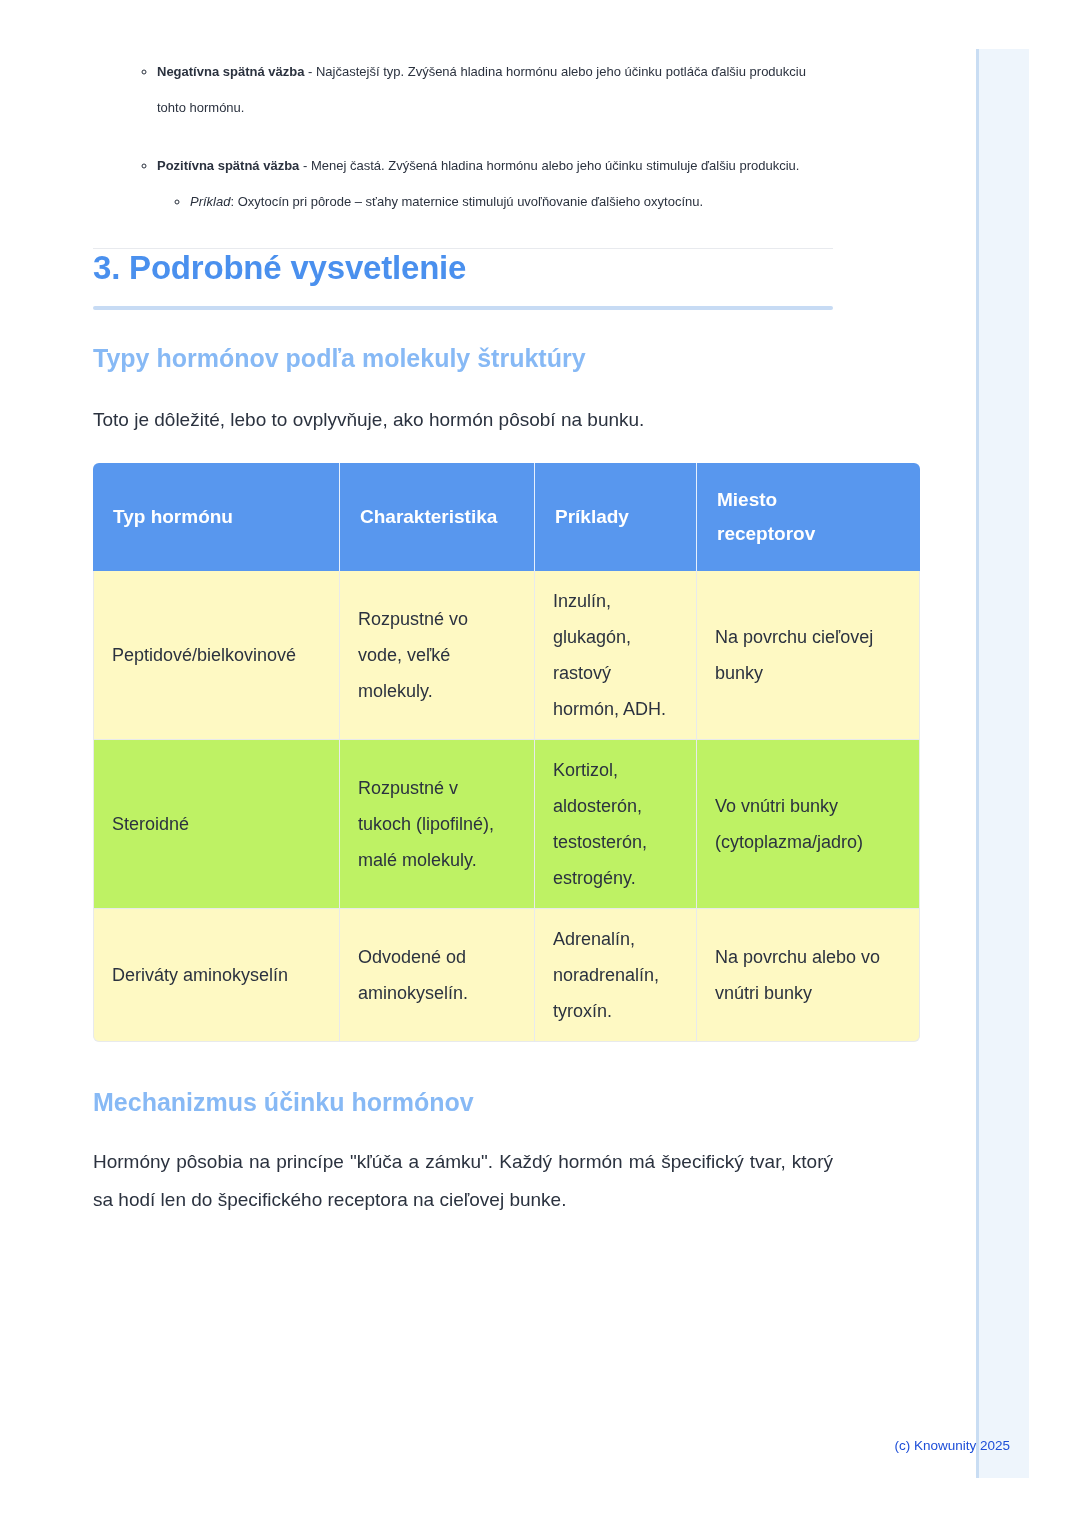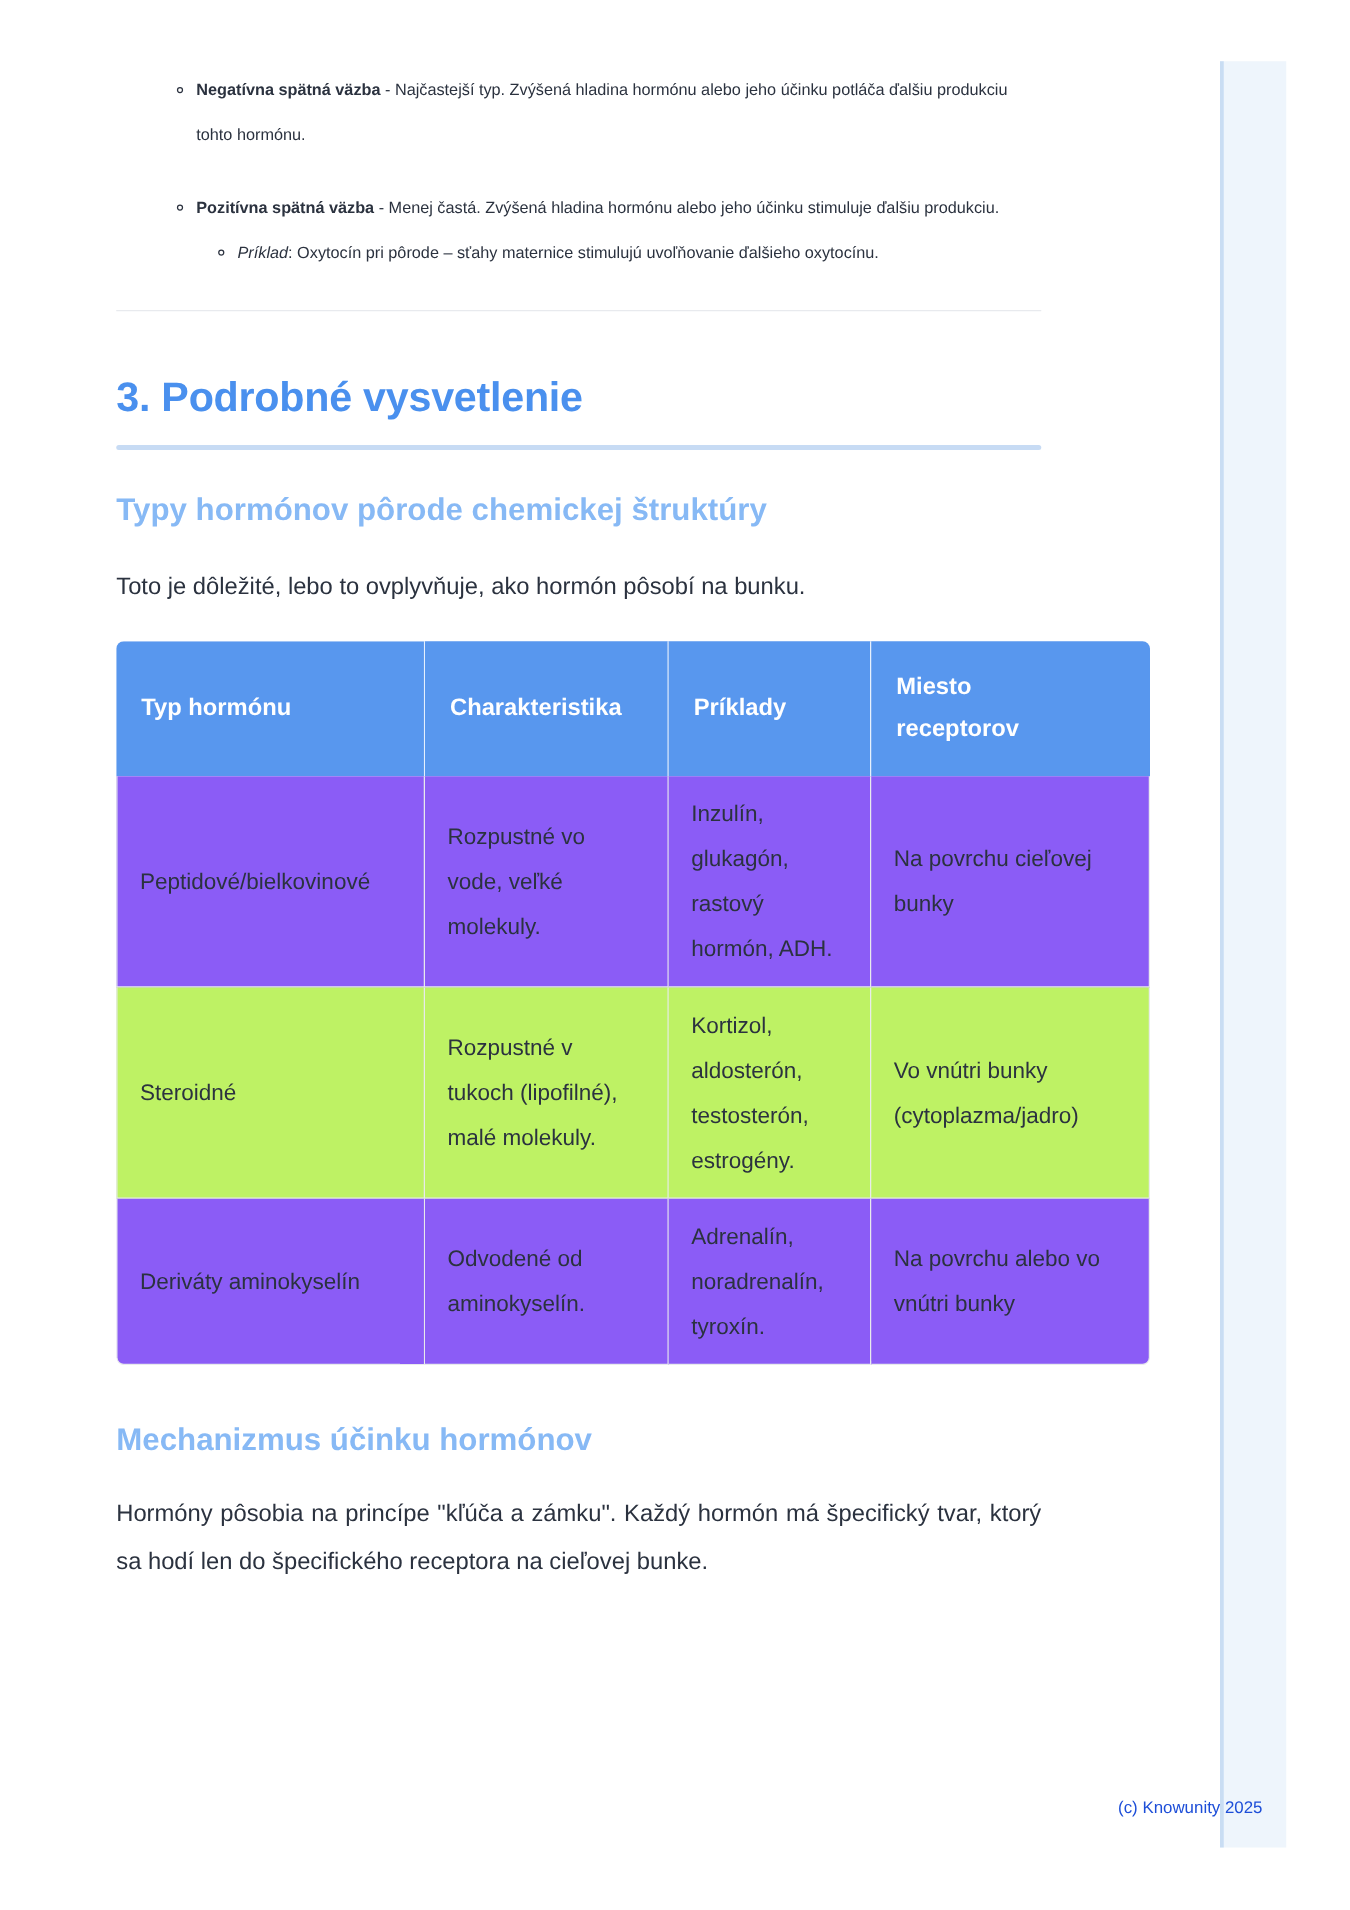--- a/index.html
+++ b/index.html
@@ -41,21 +41,20 @@
     margin:0;
   }
   .term { font-weight:bold; }
   .example-label { font-style:italic; }
   .divider {
     width:740px; height:1px;
     background:#e8eaee;
     margin-top:28px;
   }
   h1.section-heading {
-    margin-top:50px;
     font-size:33px;
     font-weight:bold;
     color:#4a90ee;
     letter-spacing:-0.2px;
   }
   .heading-underline {
     width:740px; height:4px;
     background:#c7dbf4;
     border-radius:2px;
     margin-top:19px;
@@ -88,21 +87,21 @@
     text-align:left;
     vertical-align:middle;
     padding:20px 20px;
     line-height:34px;
     border-right:1.5px solid rgba(255,255,255,0.85);
   }
   table.hormone-table th:first-child { border-top-left-radius:6px; }
   table.hormone-table th:last-child { border-top-right-radius:6px; border-right:none; }
   th .th-narrow { display:inline-block; max-width:112px; }
   table.hormone-table td {
-    background:#8b5cf6;
+    background:#fef9c3;
     vertical-align:middle;
     padding:12px 18px;
     line-height:36px;
     border-right:1px solid #e8eaec;
     border-bottom:1px solid #e8eaec;
   }
   table.hormone-table td:first-child { border-left:1px solid #e8eaec; }
   table.hormone-table tr.row-alt td { background:#bef264; }
   table.hormone-table tr:last-child td:first-child { border-bottom-left-radius:6px; }
   table.hormone-table tr:last-child td:last-child { border-bottom-right-radius:6px; }
@@ -143,21 +142,21 @@
           </li>
         </ul>
       </li>
     </ul>
 
     <div class="divider"></div>
 
     <h1 class="section-heading">3. Podrobné vysvetlenie</h1>
     <div class="heading-underline"></div>
 
-    <h2 class="subsection-heading">Typy hormónov pôrode chemickej štruktúry</h2>
+    <h2 class="subsection-heading">Typy hormónov podľa molekuly štruktúry</h2>
 
     <p class="intro-paragraph">Toto je dôležité, lebo to ovplyvňuje, ako hormón pôsobí na bunku.</p>
 
     <table class="hormone-table">
       <colgroup>
         <col style="width:247px">
         <col style="width:195px">
         <col style="width:162px">
         <col style="width:223px">
       </colgroup>

